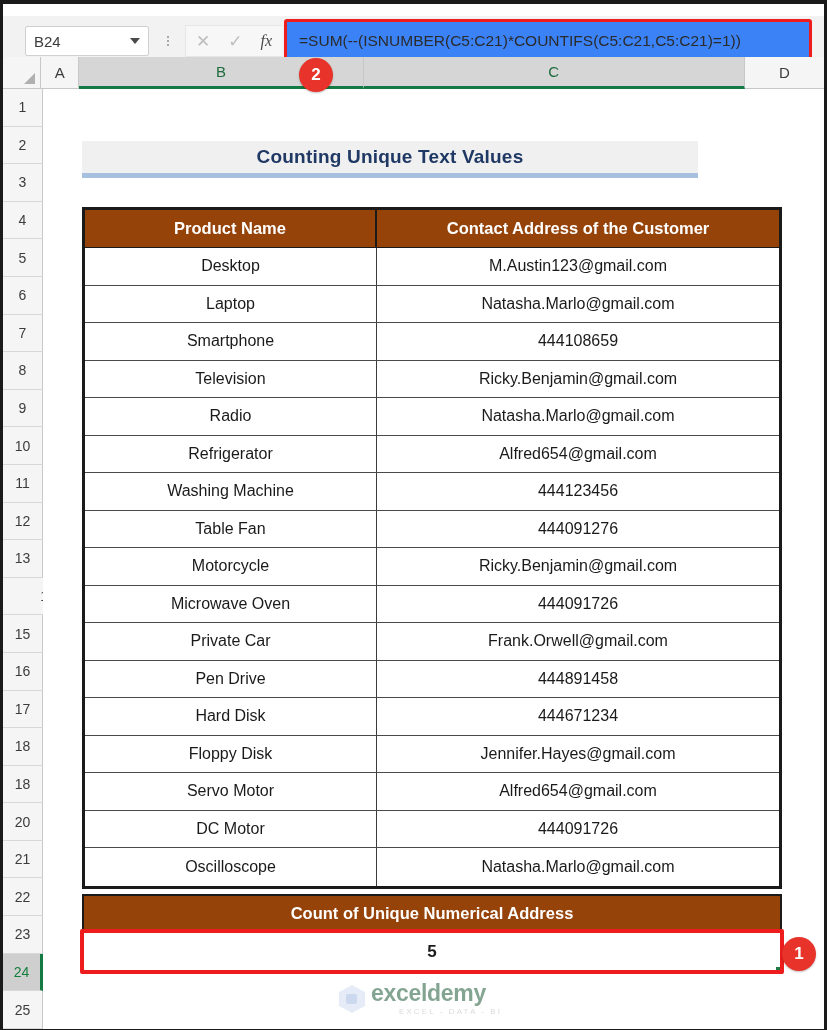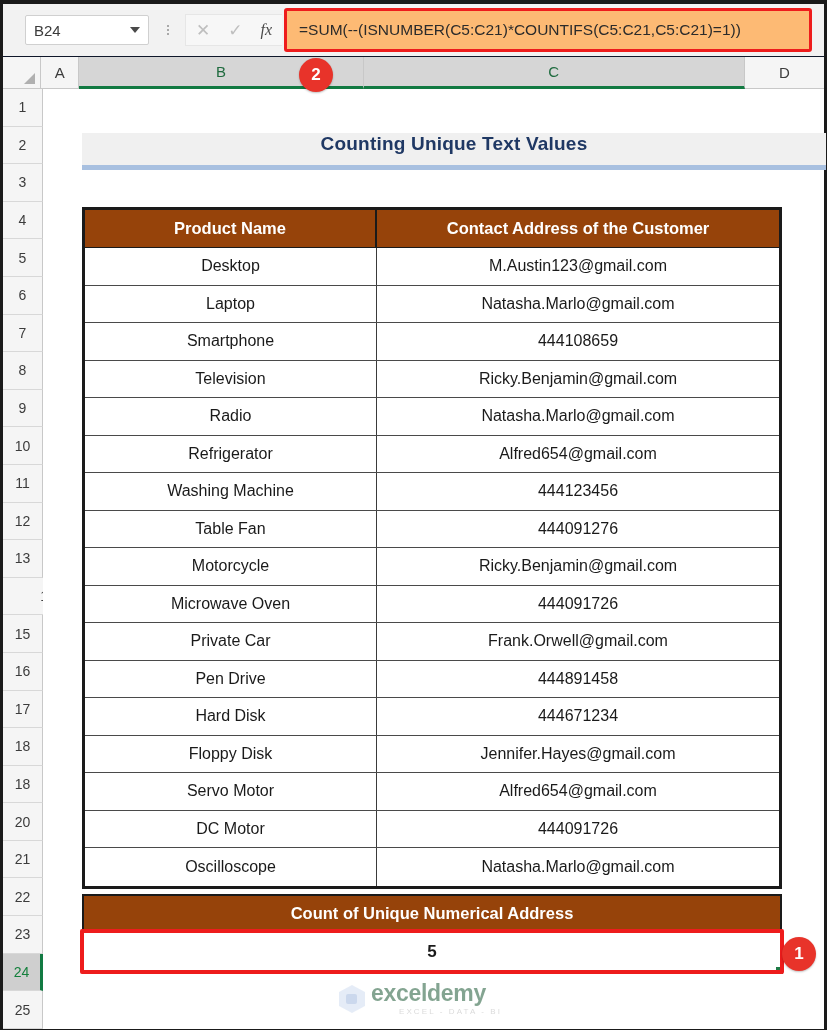--- a/index.html
+++ b/index.html
@@ -15,26 +15,26 @@
     width: 827px; height: 1030px;
     background: #ffffff;
     border: 3px solid #1a1a1a;
     border-top: 4px solid #1a1a1a;
     border-bottom: 4px solid #1a1a1a;
   }
 
   
   .formula-bar {
     position: absolute;
-    left: 0; top: 0;
+    left: 0; top: 12px;
     width: 821px; height: 53px;
     background: #f2f2f2;
     display: flex;
     align-items: center;
-    border-bottom: 1px solid #0f172a;
+    border-bottom: 3px solid #0f172a;
     justify-content: flex-end;
   }
   .name-box {
     margin-left: 22px;
     width: 124px; height: 30px;
     background: #ffffff;
     border: 1px solid #d0d0d0;
     border-radius: 2px;
     display: flex;
     align-items: center;
@@ -68,21 +68,21 @@
     border: 1px solid #e6e6e6;
     border-right: none;
   }
   .fbtn { font-size: 17px; color: #bfbfbf; line-height: 1; }
   .fbtn.fx { color: #4a4a4a; font-family: "Liberation Serif", serif; font-style: italic; font-size: 16px; }
   .formula-input {
     margin-left: 2px;
     flex: 1;
     height: 44px;
     margin-right: 12px;
-    background: #fdba74;
+    background: #3b82f6;
     border: 3px solid #ee1c1c;
     border-radius: 3px;
     display: flex; align-items: center;
     padding-left: 12px;
     overflow: hidden;
   }
   .formula-text {
     font-size: 15.5px;
     color: #2b2b2b;
     white-space: nowrap;
@@ -165,25 +165,25 @@
   
   .sheet {
     position: absolute;
     left: 40px; top: 85px;
     width: 781px; height: 940px;
   }
 
   
   .title-band {
     position: absolute;
-    left: 39px; top: 44px;
-    width: 744px; height: 37px;
+    left: 39px; top: 52px;
+    width: 616px; height: 37px;
     background: #f0f0f0;
     border-bottom: 5px solid #a8c0e0;
-    display: flex; align-items: flex-start; justify-content: center;
+    display: flex; align-items: center; justify-content: center;
   }
   .title-text {
     font-size: 19px;
     font-weight: bold;
     color: #1f3864;
     letter-spacing: 0.2px;
   }
 
   
   .tbl {

